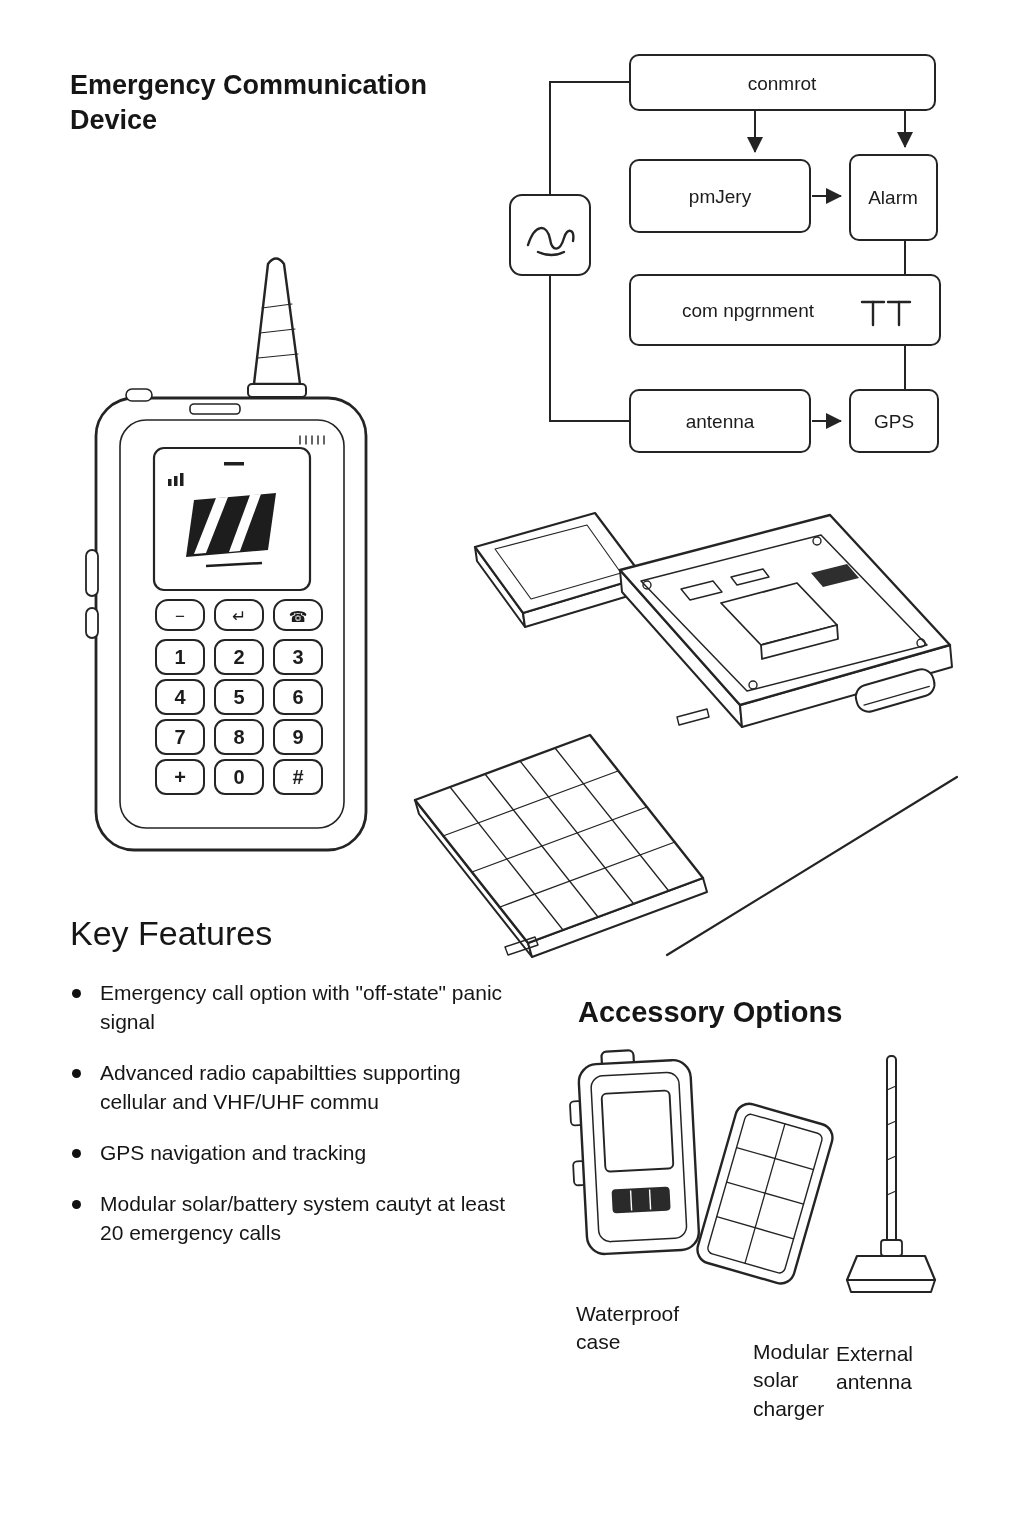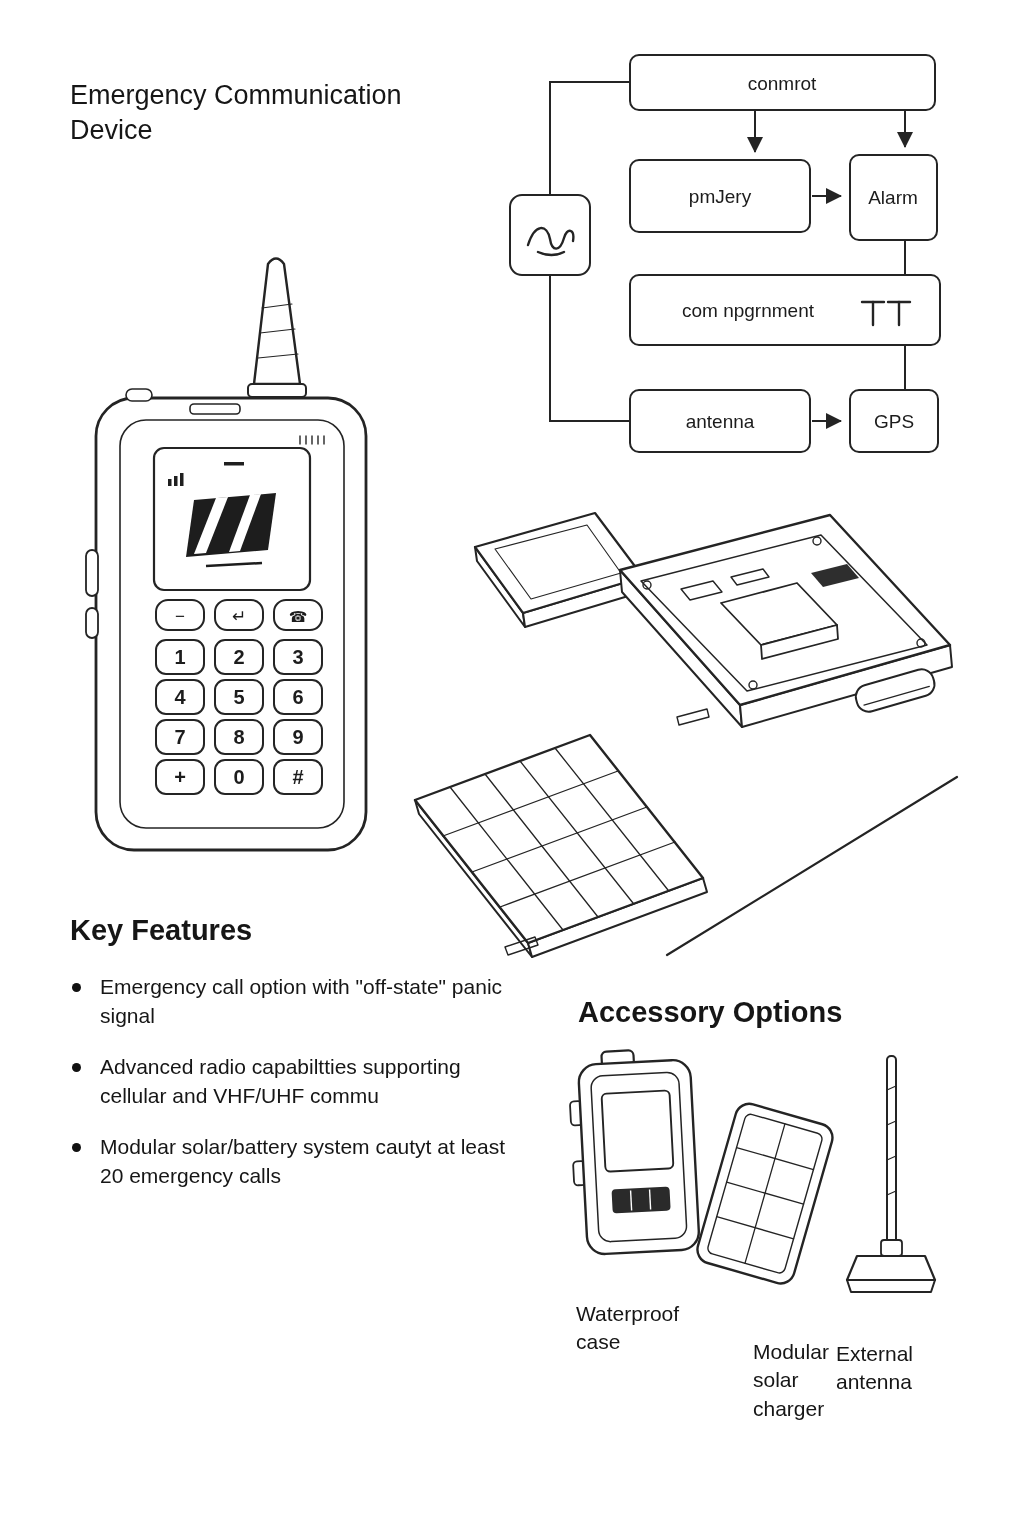--- a/index.html
+++ b/index.html
@@ -8,25 +8,25 @@
     background:#ffffff;
     font-family:"Liberation Sans", sans-serif;
     color:#161616;
     position:relative;
     overflow:hidden;
   }
   .abs { position:absolute; }
 
   
   .title { font-size:62px; font-weight:800; letter-spacing:-2px; margin:0; line-height:1; }
-  .subtitle { font-size:27px; font-weight:400; line-height:1.3; margin-top:32px; max-width:400px; }
+  .subtitle { font-size:27px; font-weight:700; line-height:1.3; margin-top:22px; max-width:400px; }
 
   
   .features { left:70px; top:914px; width:448px; }
-  .features h2 { font-size:29px; font-weight:700; margin:0 0 26px 0; }
+  .features h2 { font-size:34px; font-weight:400; margin:0 0 26px 0; }
   .features ul { list-style:none; margin:0; padding:0; }
   .features li { position:relative; padding-left:30px; font-size:21px; line-height:1.38; margin-bottom:22px; }
   .features li::before {
     content:""; position:absolute; left:2px; top:10px;
     width:9px; height:9px; border-radius:50%; background:#111;
   }
 
   .acc-heading { left:578px; top:996px; font-size:29px; font-weight:700; }
   .caption { font-size:21px; line-height:1.35; }
 
@@ -212,20 +212,21 @@
   </g>
 
   <line class="ink" stroke-width="2.2" x1="572" y1="292" x2="282" y2="470"></line>
 </svg>
 
 <section class="abs features">
   <h2>Key Features</h2>
   <ul>
     <li>Emergency call option with "off-state" panic signal</li>
     <li>Advanced radio capabiltties supporting cellular and VHF/UHF commu</li>
+    <li>GPS navigation and tracking</li>
     <li>Modular solar/battery system cautyt at least 20 emergency calls</li>
   </ul>
 </section>
 
 <div class="abs acc-heading">Accessory Options</div>
 
 <svg class="abs" style="left:555px; top:1040px;" width="430" height="270" viewBox="0 0 430 270">
 
   <g transform="rotate(-3 85 120)">
     <rect class="paper" stroke-width="2.2" x="52" y="10" width="32" height="16" rx="5"></rect>

